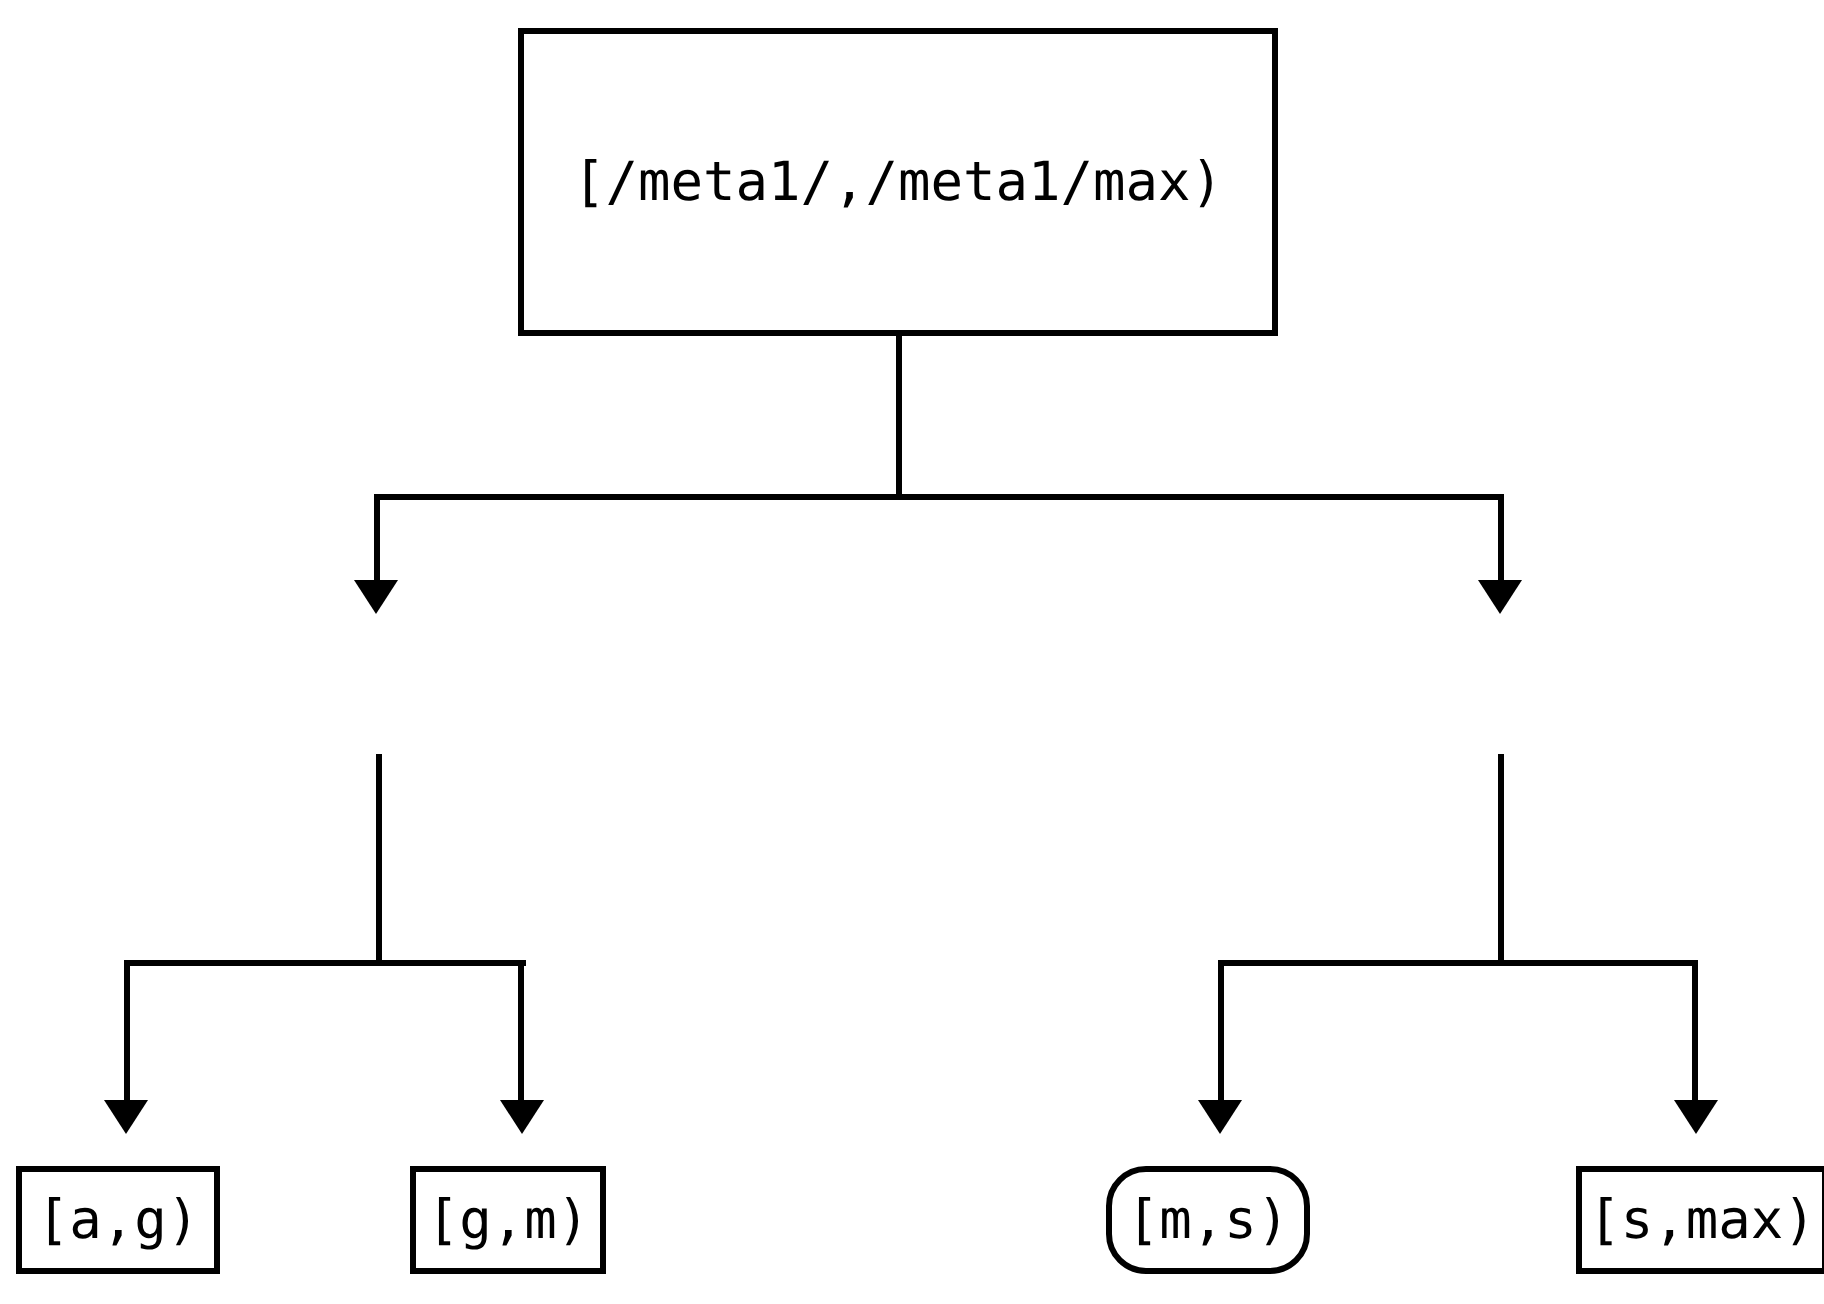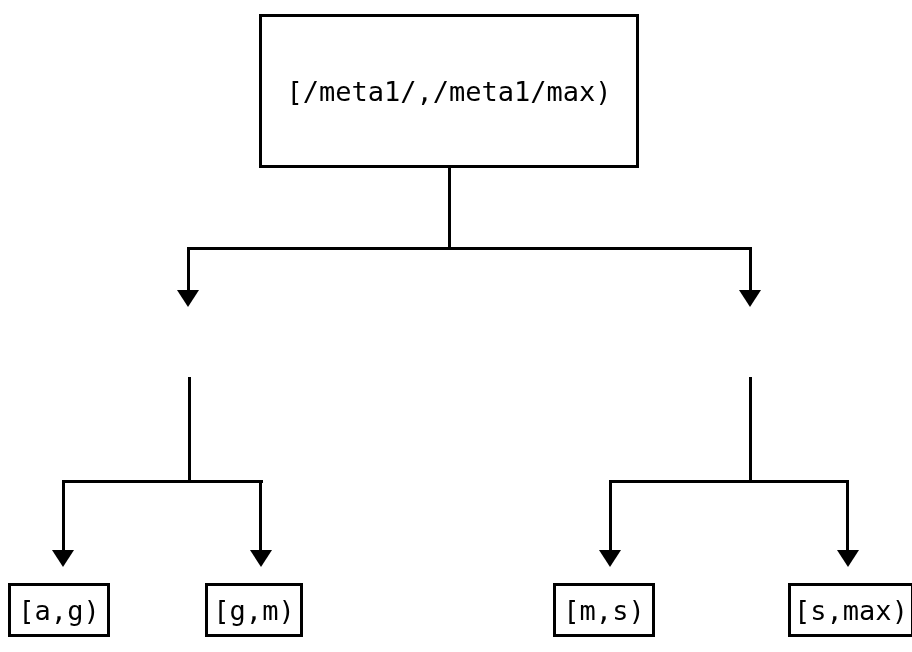--- a/index.html
+++ b/index.html
@@ -27,21 +27,21 @@
     justify-content: center;
     font-size: 27px;
     line-height: 1;
     white-space: nowrap;
   }
   .node-root  { left: 259px; top: 14px;  width: 380px; height: 154px; }
   .node-left  { left: 22px;  top: 325px; width: 323px; height: 52px; }
   .node-right { left: 580px; top: 325px; width: 323px; height: 52px; }
   .node-ag    { left: 8px;   top: 583px; width: 102px; height: 54px; }
   .node-gm    { left: 205px; top: 583px; width: 98px;  height: 54px; }
-  .node-ms    { left: 553px; top: 583px; width: 102px; height: 54px; }
+  .node-ms    { left: 553px; top: 583px; width: 102px; height: 54px; border-radius: 20px; }
   .node-smax  { left: 788px; top: 583px; width: 126px; height: 54px; }
 
   .vline, .hline {
     position: absolute;
     background: #000000;
   }
   .vline { width: 3px; }
   .hline { height: 3px; }
 
   .arrow-down {

